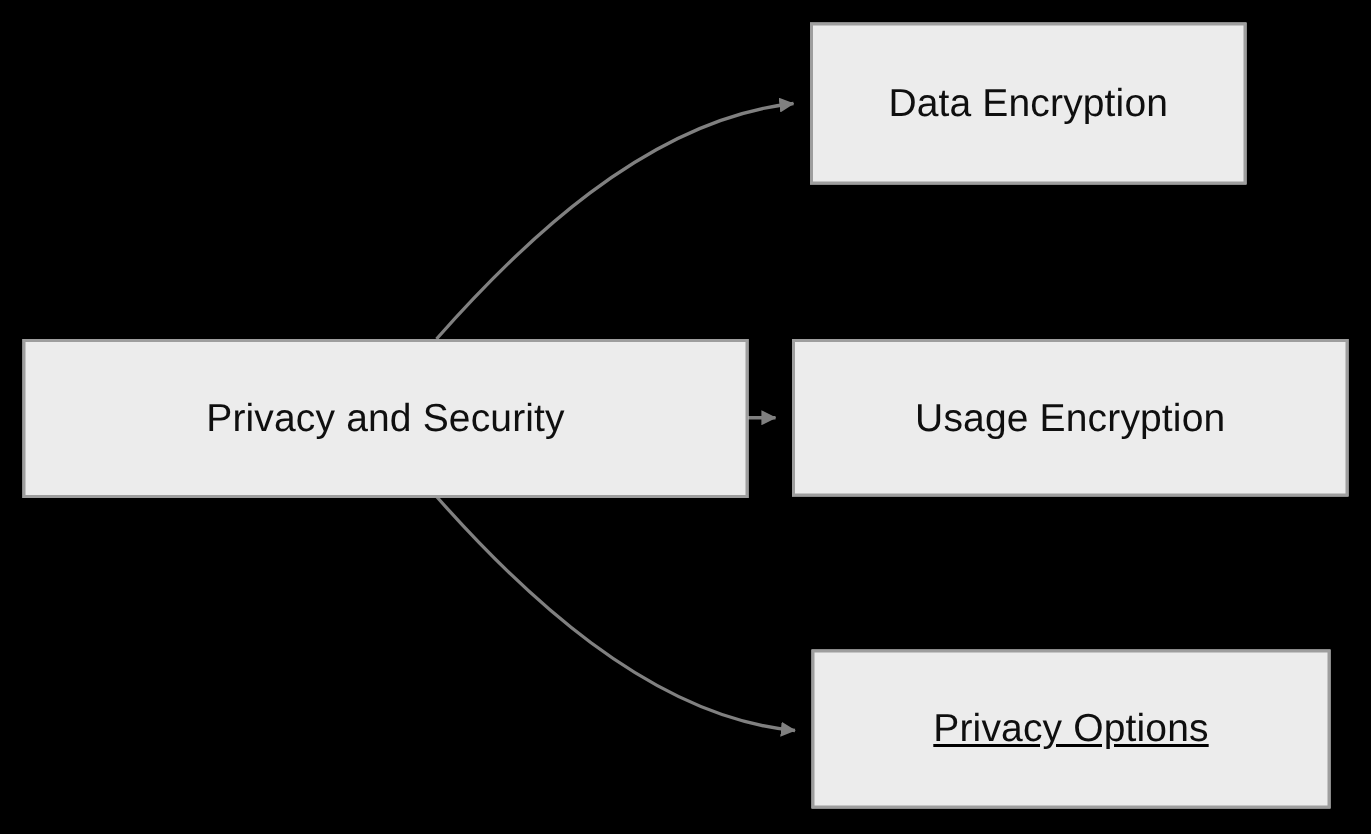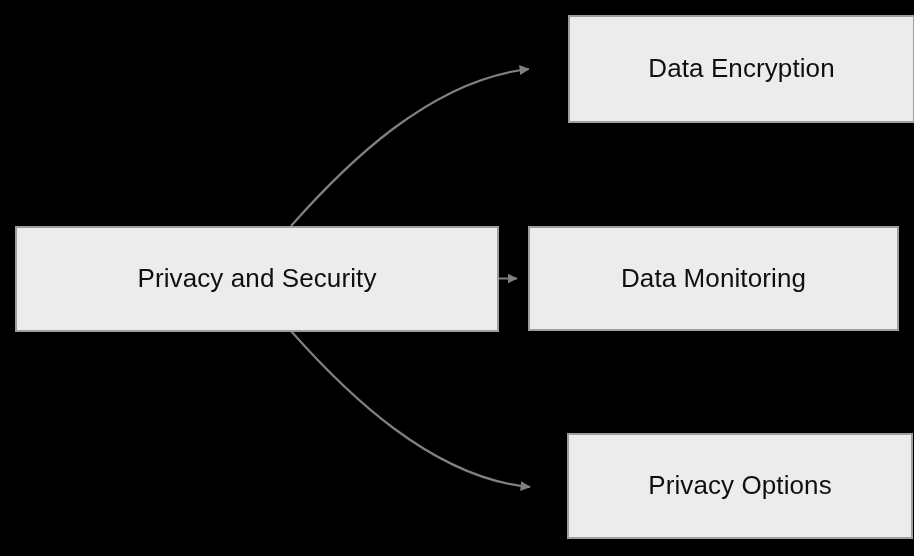--- a/index.html
+++ b/index.html
@@ -43,36 +43,37 @@
     white-space: nowrap;
     text-align: center;
   }
   #node-source {
     left: 15px;
     top: 226px;
     width: 484px;
     height: 106px;
   }
   #node-encryption {
-    left: 568px;
+    left: 540px;
     top: 15px;
-    width: 347px;
+    width: 291px;
     height: 108px;
   }
   #node-monitoring {
     left: 528px;
     top: 226px;
     width: 371px;
     height: 105px;
   }
   #node-options {
-    left: 567px;
+    left: 541px;
     top: 433px;
     width: 346px;
     height: 106px;
+    text-decoration: underline;
   }
 </style>
 </head>
 <body>
 
 <div id="canvas">
 
   <svg id="edges" viewBox="0 0 914 556" width="914" height="556" xmlns="http://www.w3.org/2000/svg">
     <defs>
       <marker id="arrow" viewBox="0 0 10 10" refX="9.4" refY="5" markerWidth="10" markerHeight="10" markerUnits="userSpaceOnUse" orient="auto-start-reverse">
@@ -89,20 +90,20 @@
 
   <div class="node" id="node-source">
     <span class="node-label">Privacy and Security</span>
   </div>
 
   <div class="node" id="node-encryption">
     <span class="node-label">Data Encryption</span>
   </div>
 
   <div class="node" id="node-monitoring">
-    <span class="node-label">Data Monitoring</span>
+    <span class="node-label">Usage Encryption</span>
   </div>
 
   <div class="node" id="node-options">
     <span class="node-label">Privacy Options</span>
   </div>
 
 </div>
 
 </body></html>

